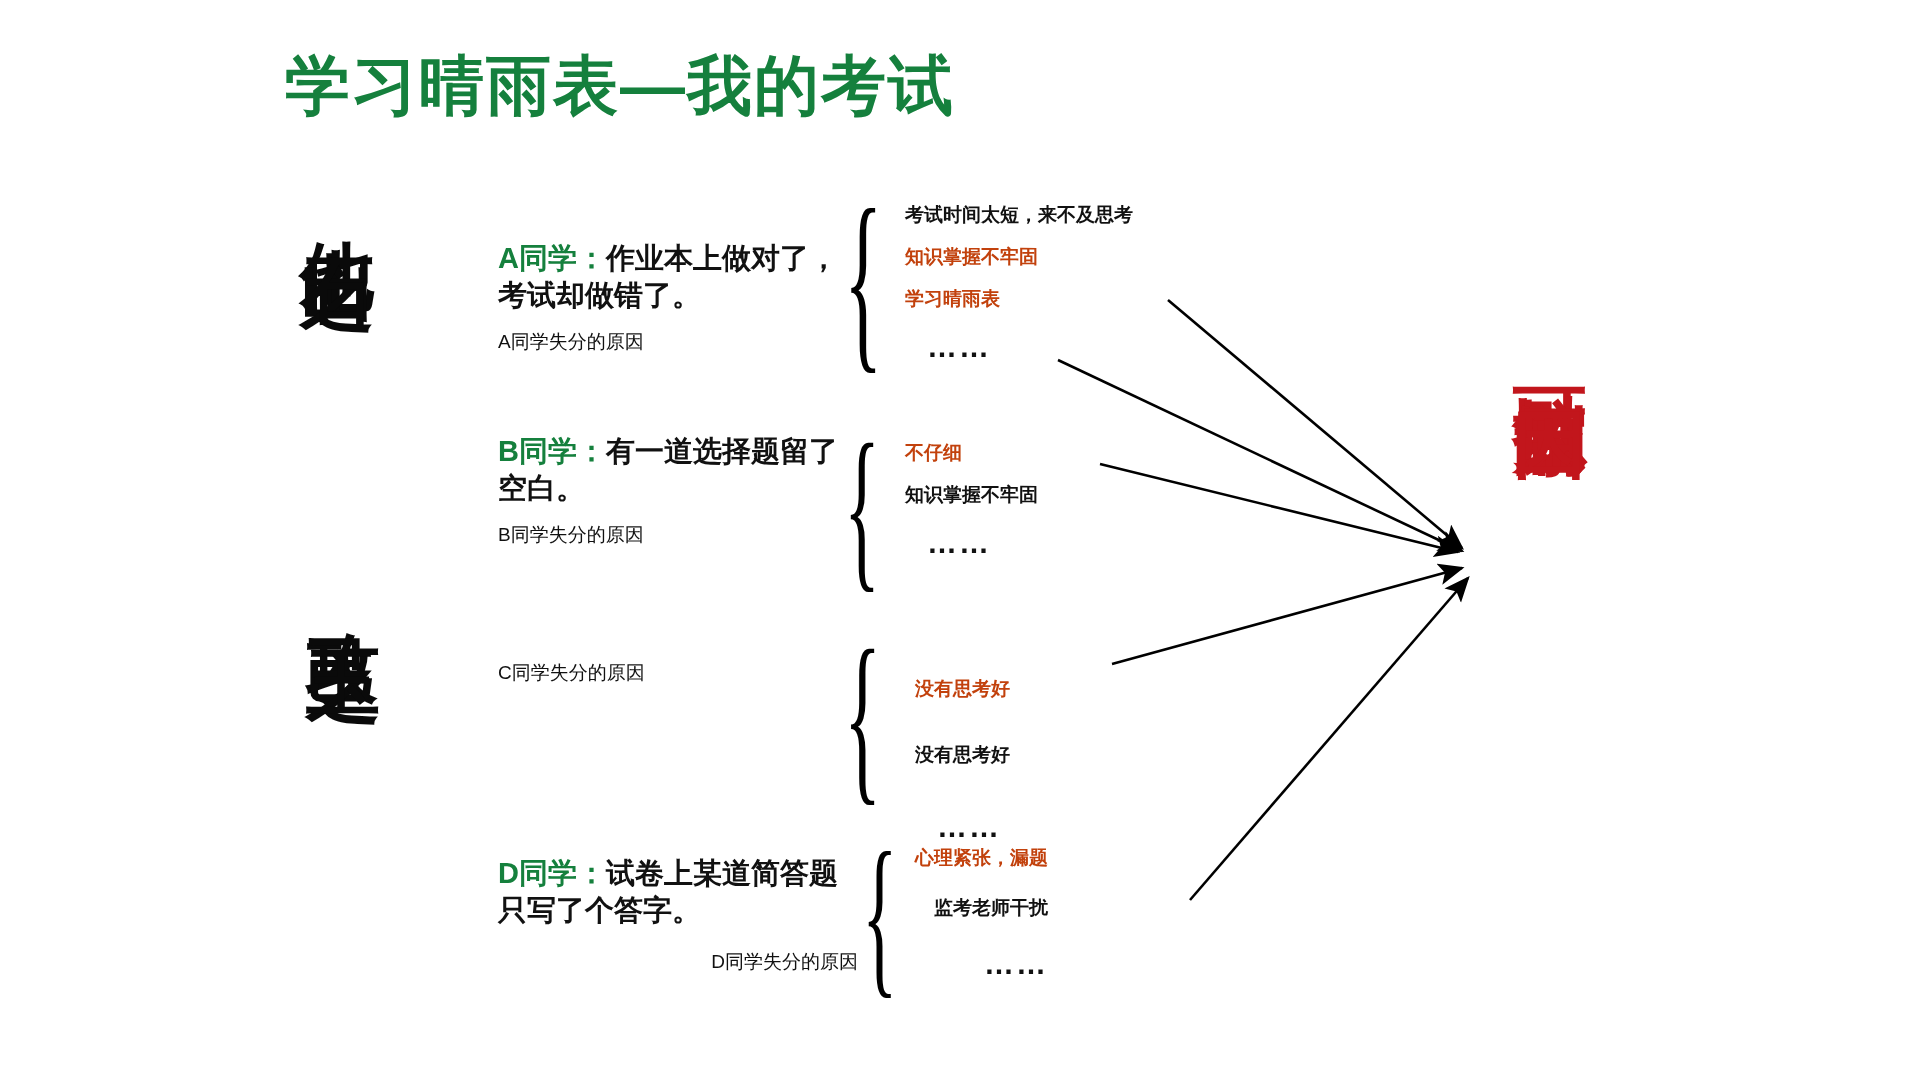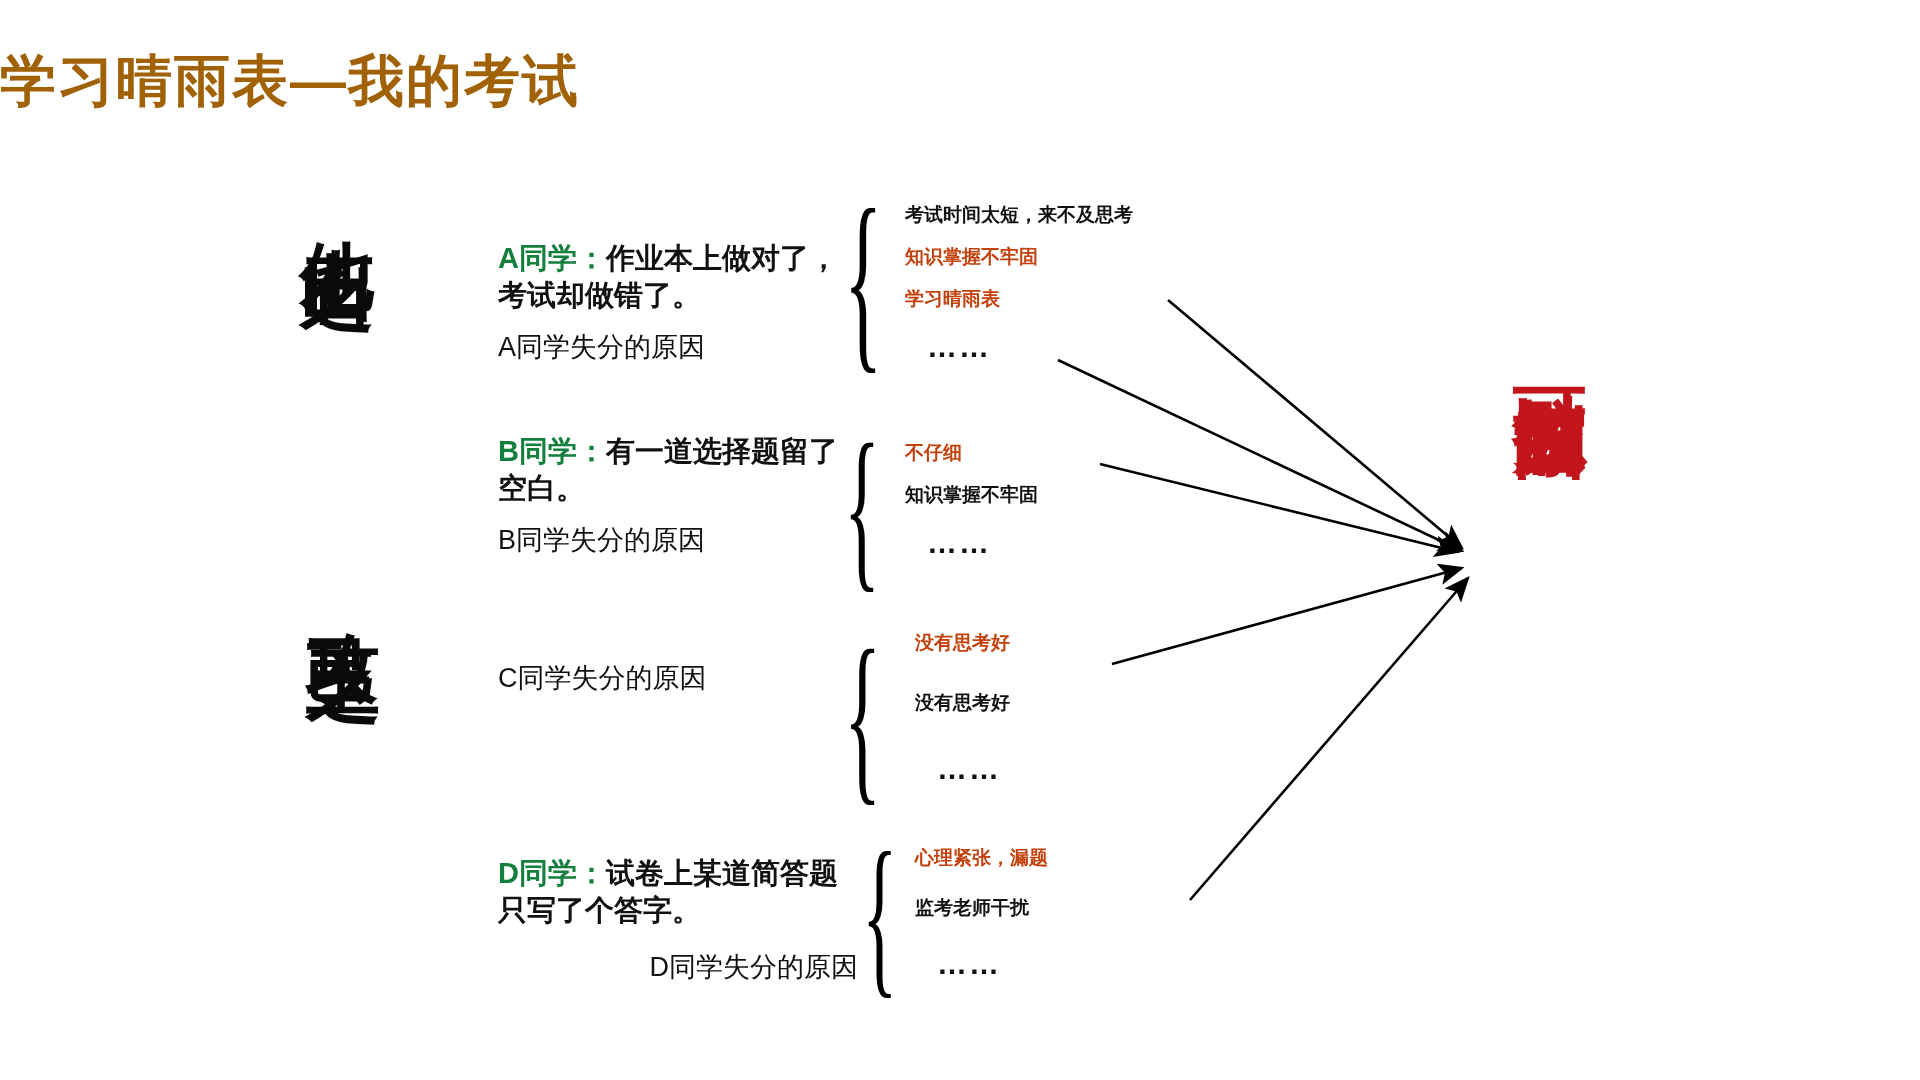--- a/index.html
+++ b/index.html
@@ -23,25 +23,26 @@
     background: #ffffff;
     overflow: hidden;
   }
 
   
   #title {
     position: absolute;
     left: 0;
     top: 52px;
     width: 1240px;
-    font-size: 56px;
+    text-align: center;
+    font-size: 65px;
     font-weight: 700;
     letter-spacing: 2px;
     line-height: 1.05;
-    color: #a16207;
+    color: #15803d;
     white-space: nowrap;
   }
 
   
   .motto {
     position: absolute;
     writing-mode: vertical-rl;
     text-orientation: upright;
     font-size: 74px;
     font-weight: 700;
@@ -64,21 +65,21 @@
     line-height: 1.28;
     color: #111111;
     letter-spacing: 0px;
   }
   .student-tag {
     color: #15803d;
     font-weight: 700;
   }
   .student-cause {
     margin-top: 17px;
-    font-size: 27px;
+    font-size: 19px;
     font-weight: 400;
     color: #111111;
     line-height: 1.2;
     white-space: nowrap;
   }
   #block-a { left: 498px; top: 240px; }
   #block-b { left: 498px; top: 433px; }
   #block-c { left: 498px; top: 645px; }
   #block-d { left: 498px; top: 855px; }
   #block-d .student-cause { margin-top: 22px; text-align: right; }
@@ -112,23 +113,23 @@
     font-size: 30px;
     font-weight: 700;
     letter-spacing: 2px;
     color: #111111;
   }
   #reasons-a { left: 905px; top: 205px; }
   #reasons-a .reason.ellipsis { margin-left: 22px; }
   #reasons-b { left: 905px; top: 443px; }
   #reasons-b .reason.ellipsis { margin-left: 22px; }
   #reasons-c { left: 915px; top: 633px; }
-  #reasons-c .reason { margin-bottom: 40px; }
+  #reasons-c .reason { margin-bottom: 40px; margin-top: 46px; }
   #reasons-c .reason.ellipsis { margin-left: 22px; }
-  #reasons-d { left: 915px; top: 848px; }
+  #reasons-d { left: 915px; top: 848px; text-align: right; }
   #reasons-d .reason { margin-bottom: 30px; }
   #reasons-d .reason.ellipsis { margin-left: 22px; }
 
   
   #arrows {
     position: absolute;
     left: 0; top: 0;
     width: 1920px; height: 1080px;
     pointer-events: none;
   }

